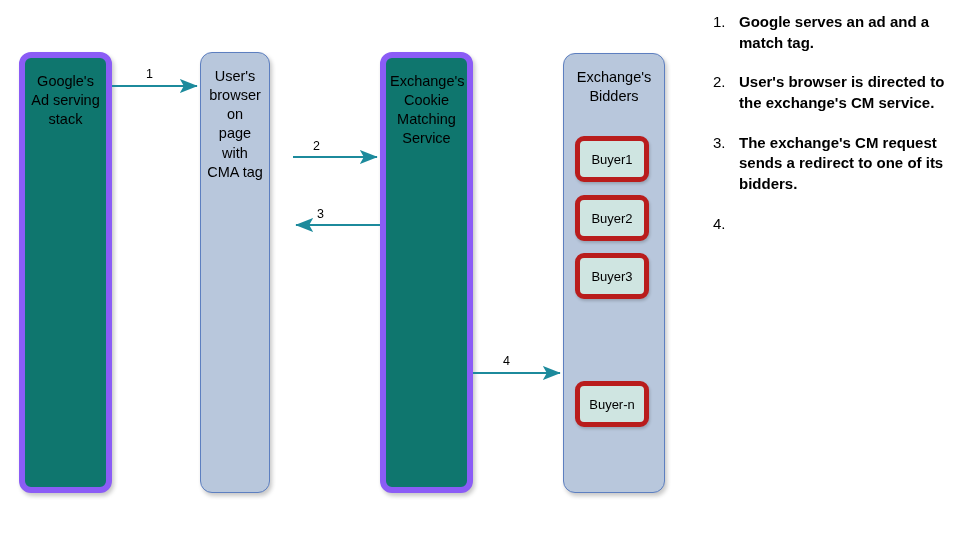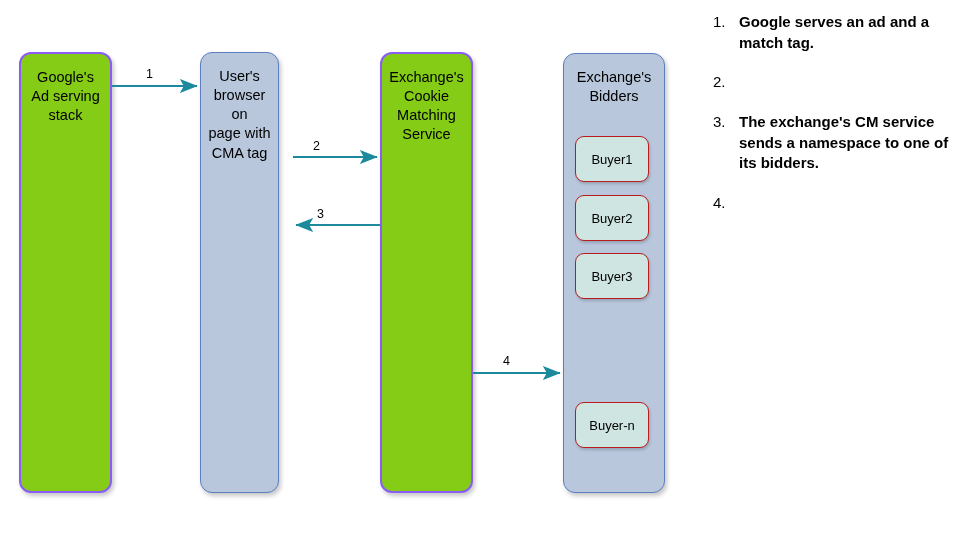--- a/index.html
+++ b/index.html
@@ -27,37 +27,37 @@
     line-height: 1.32;
     color: #000000;
     box-shadow: 2px 3px 4px rgba(0,0,0,0.22);
   }
   .col-box .label {
     display: block;
     padding: 0 4px;
     white-space: pre-line;
   }
   .box-green {
-    background: #84cc16;
-    border: 2px solid #8b5cf6;
+    background: #0f766e;
+    border: 6px solid #8b5cf6;
   }
   .box-blue {
     background: #b8c7dc;
     border: 1px solid #5d7fc0;
   }
 
   
   .buyer-box {
     position: absolute;
     box-sizing: border-box;
     width: 74px;
     height: 46px;
     border-radius: 9px;
     background: #cfe5e1;
-    border: 1px solid #b91c1c;
+    border: 5px solid #b91c1c;
     display: flex;
     align-items: center;
     justify-content: center;
     font-size: 13px;
     color: #000000;
     box-shadow: 1px 2px 3px rgba(0,0,0,0.18);
   }
 
   
   .arrow-svg {
@@ -105,21 +105,21 @@
 <body>
 
 <div id="canvas">
 
   <div class="col-box box-green" style="left:19px; top:52px; width:93px; height:441px;">
     <span class="label">Google's
 Ad serving
 stack</span>
   </div>
 
-  <div class="col-box box-blue" style="left:200px; top:52px; width:79px; height:441px;">
+  <div class="col-box box-blue" style="left:200px; top:52px; width:70px; height:441px;">
     <span class="label">User's
 browser on
 page with
 CMA tag</span>
   </div>
 
   <div class="col-box box-green" style="left:380px; top:52px; width:93px; height:441px;">
     <span class="label">Exchange's
 Cookie
 Matching
@@ -133,21 +133,21 @@
 
   <div class="buyer-box" style="left:575px; top:136px;">
     <span>Buyer1</span>
   </div>
   <div class="buyer-box" style="left:575px; top:195px;align-items:center;">
     <span>Buyer2</span>
   </div>
   <div class="buyer-box" style="left:575px; top:253px;">
     <span>Buyer3</span>
   </div>
-  <div class="buyer-box" style="left:575px; top:402px;">
+  <div class="buyer-box" style="left:575px; top:381px;">
     <span>Buyer-n</span>
   </div>
 
   <svg class="arrow-svg" viewBox="0 0 960 540">
     <defs>
       <marker id="ah-right" markerWidth="9" markerHeight="7" refX="8.6" refY="3.5" orient="auto">
         <polygon points="0,0 9,3.5 0,7 2,3.5" fill="#1c8a9c"></polygon>
       </marker>
       <marker id="ah-left" markerWidth="9" markerHeight="7" refX="8.6" refY="3.5" orient="auto">
         <polygon points="0,0 9,3.5 0,7 2,3.5" fill="#1c8a9c"></polygon>
@@ -168,23 +168,24 @@
   <span class="arrow-num" style="left:317px; top:208px;">3</span>
   <span class="arrow-num" style="left:503px; top:355px;">4</span>
 
   <div id="legend">
     <div class="legend-item">
       <span class="legend-num">1.</span>
       <span class="legend-text">Google serves an ad and a match tag.</span>
     </div>
     <div class="legend-item">
       <span class="legend-num">2.</span>
+      <span class="legend-text">User's browser is directed to the exchange's CM service.</span>
     </div>
     <div class="legend-item">
       <span class="legend-num">3.</span>
-      <span class="legend-text">The exchange's CM service sends a namespace to one of its bidders.</span>
+      <span class="legend-text">The exchange's CM request sends a redirect to one of its bidders.</span>
     </div>
     <div class="legend-item">
       <span class="legend-num">4.</span>
     </div>
   </div>
 
 </div>
 
 </body></html>

